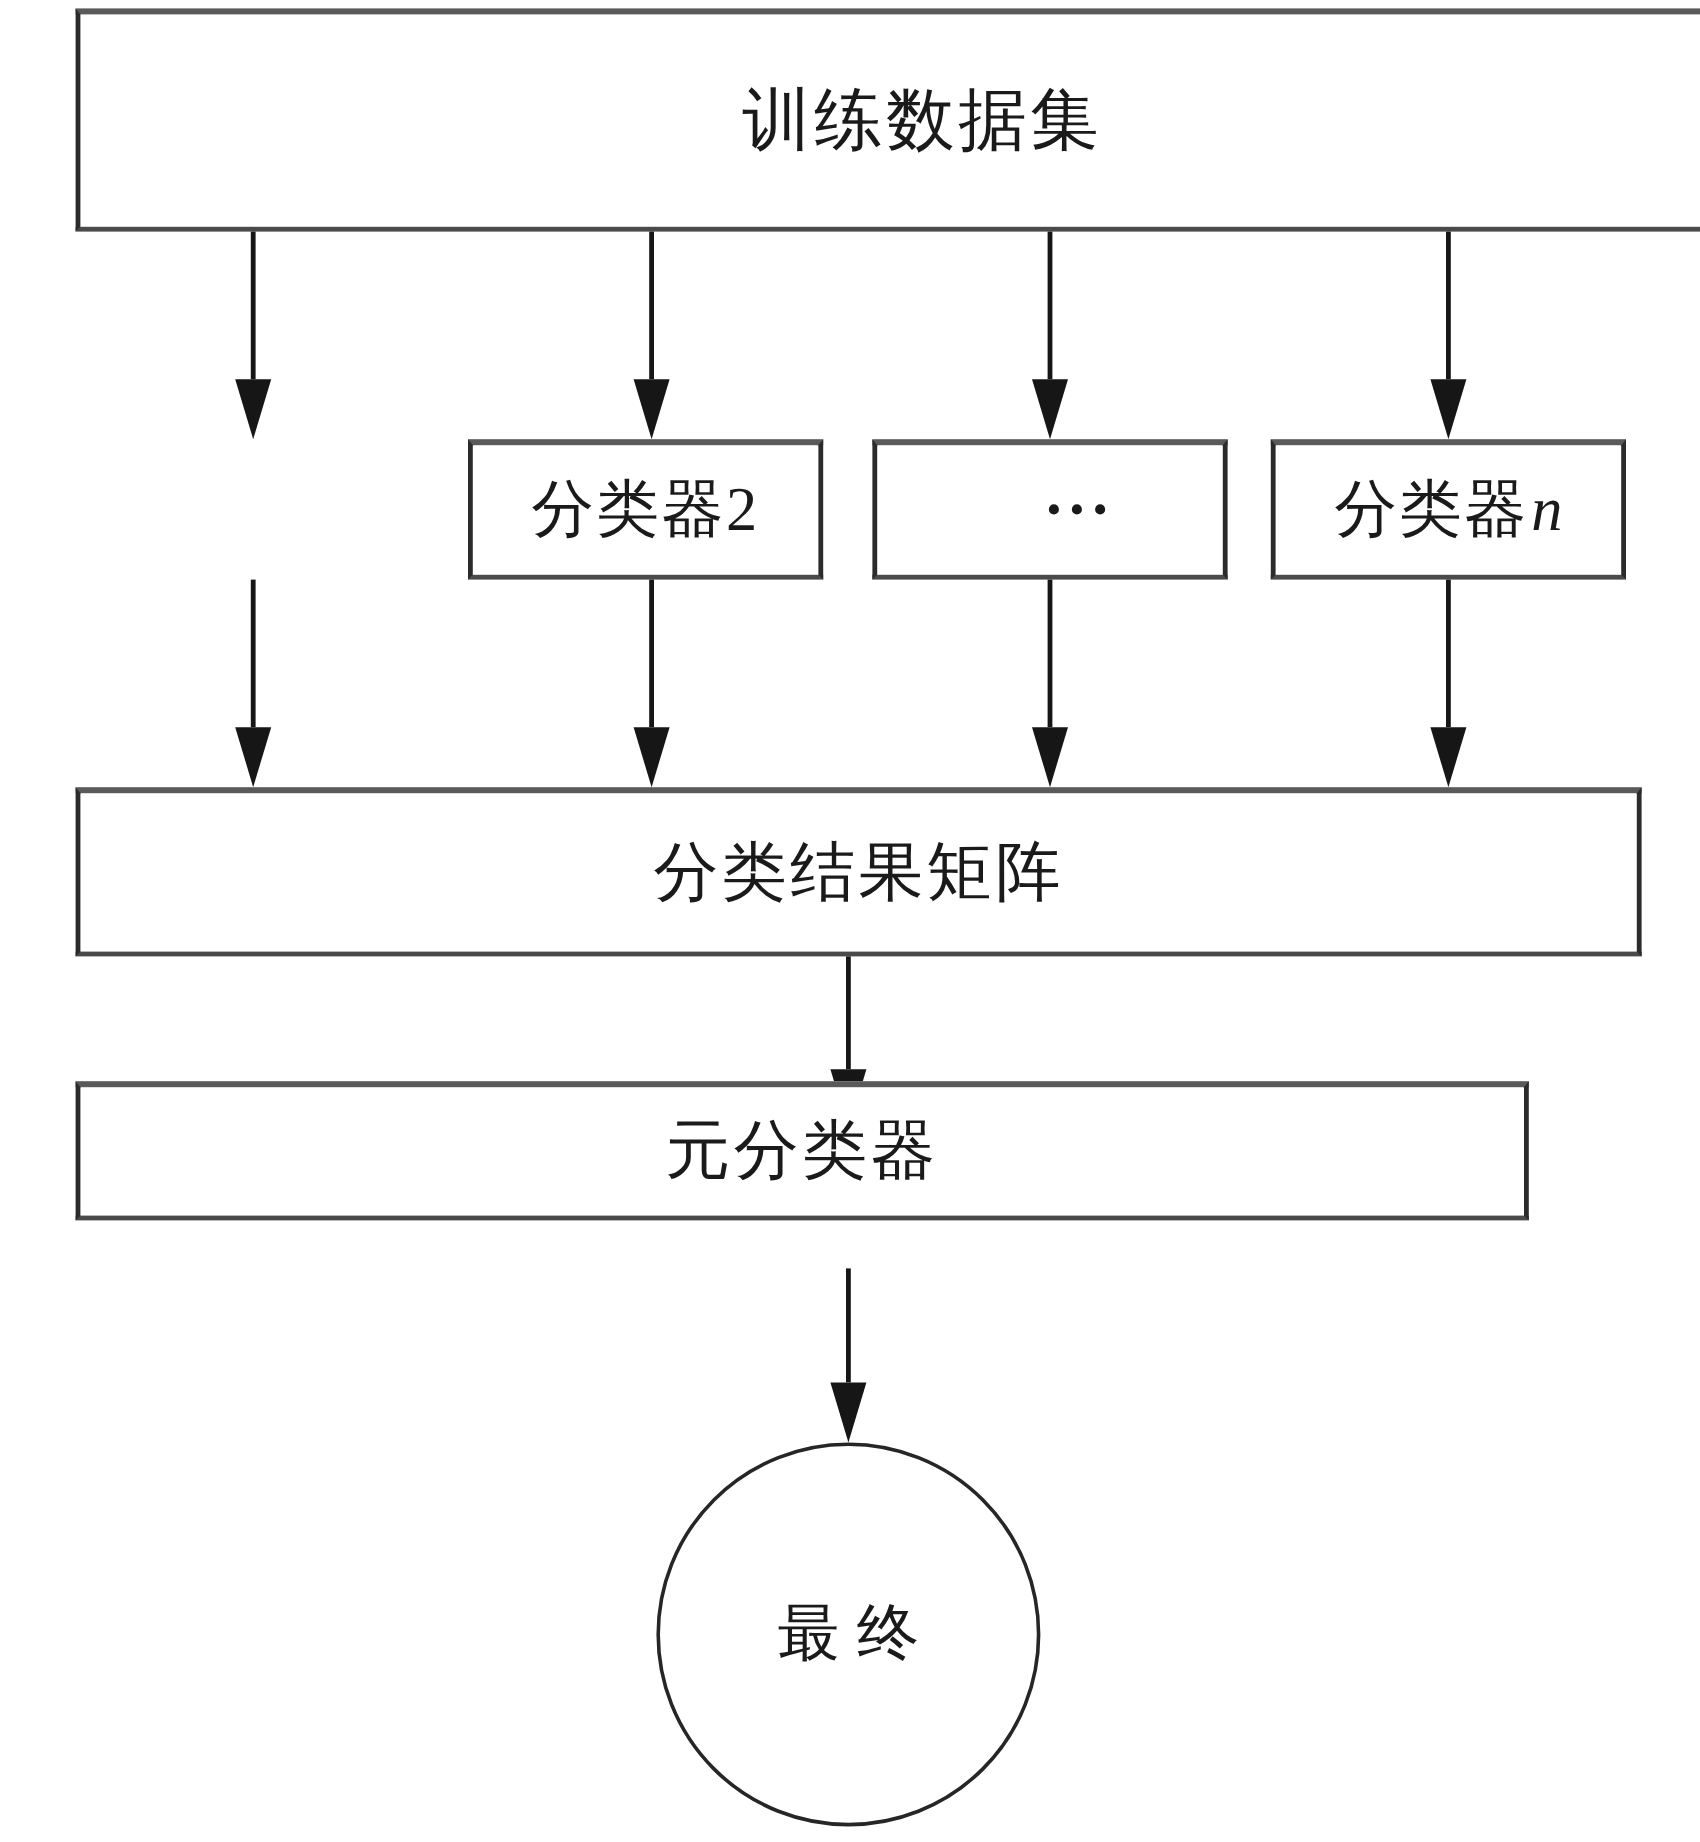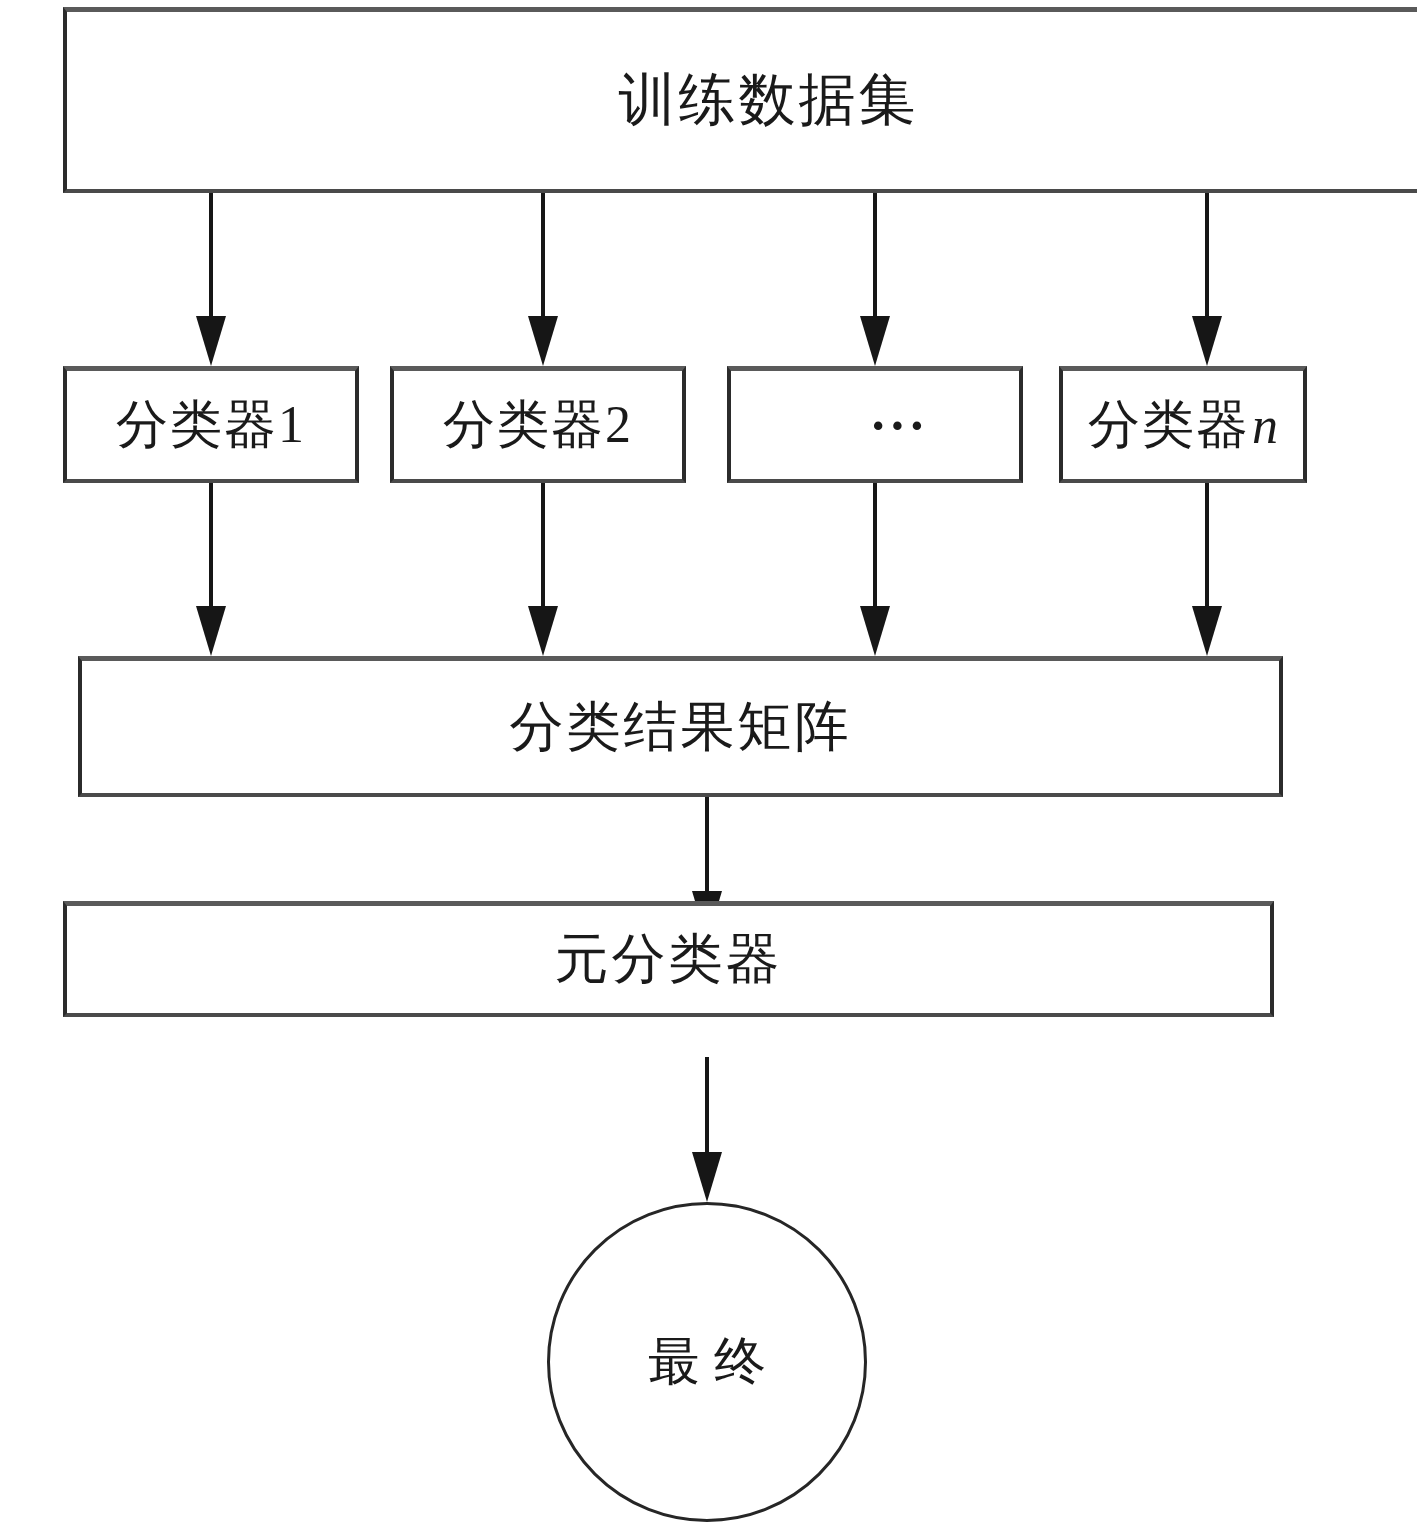--- a/index.html
+++ b/index.html
@@ -103,30 +103,27 @@
   </div>
   <div class="arrow" style="left:860px;top:193px;height:173px">
     <div class="stem"></div>
     <div class="head"></div>
   </div>
   <div class="arrow" style="left:1192px;top:193px;height:173px">
     <div class="stem"></div>
     <div class="head"></div>
   </div>
 
-  <div class="box classifier" style="left:63px;top:366px;width:296px;height:117px">
-    <span class="label">分类器1</span>
-  </div>
   <div class="box classifier" style="left:390px;top:366px;width:296px;height:117px">
     <span class="label">分类器2</span>
   </div>
   <div class="box classifier" style="left:727px;top:366px;width:296px;height:117px">
     <span class="label dots">···</span>
   </div>
-  <div class="box classifier" style="left:1059px;top:366px;width:248px;height:117px">
+  <div class="box classifier" style="left:1059px;top:366px;width:296px;height:117px">
     <span class="label">分类器</span>
       <i class="italic-var">n</i>
   </div>
 
   <div class="arrow" style="left:196px;top:483px;height:173px">
     <div class="stem"></div>
     <div class="head"></div>
   </div>
   <div class="arrow" style="left:528px;top:483px;height:173px">
     <div class="stem"></div>
@@ -134,21 +131,21 @@
   </div>
   <div class="arrow" style="left:860px;top:483px;height:173px">
     <div class="stem"></div>
     <div class="head"></div>
   </div>
   <div class="arrow" style="left:1192px;top:483px;height:173px">
     <div class="stem"></div>
     <div class="head"></div>
   </div>
 
-  <div class="box" style="left:78px;top:656px;width:1205px;height:141px">
+  <div class="box" style="left:63px;top:656px;width:1305px;height:141px">
     <span class="label">分类结果矩阵</span>
   </div>
 
   <div class="arrow" style="left:692px;top:797px;height:144px">
     <div class="stem"></div>
     <div class="head"></div>
   </div>
 
   <div class="box" style="left:63px;top:901px;width:1211px;height:116px">
     <span class="label">元分类器</span>

